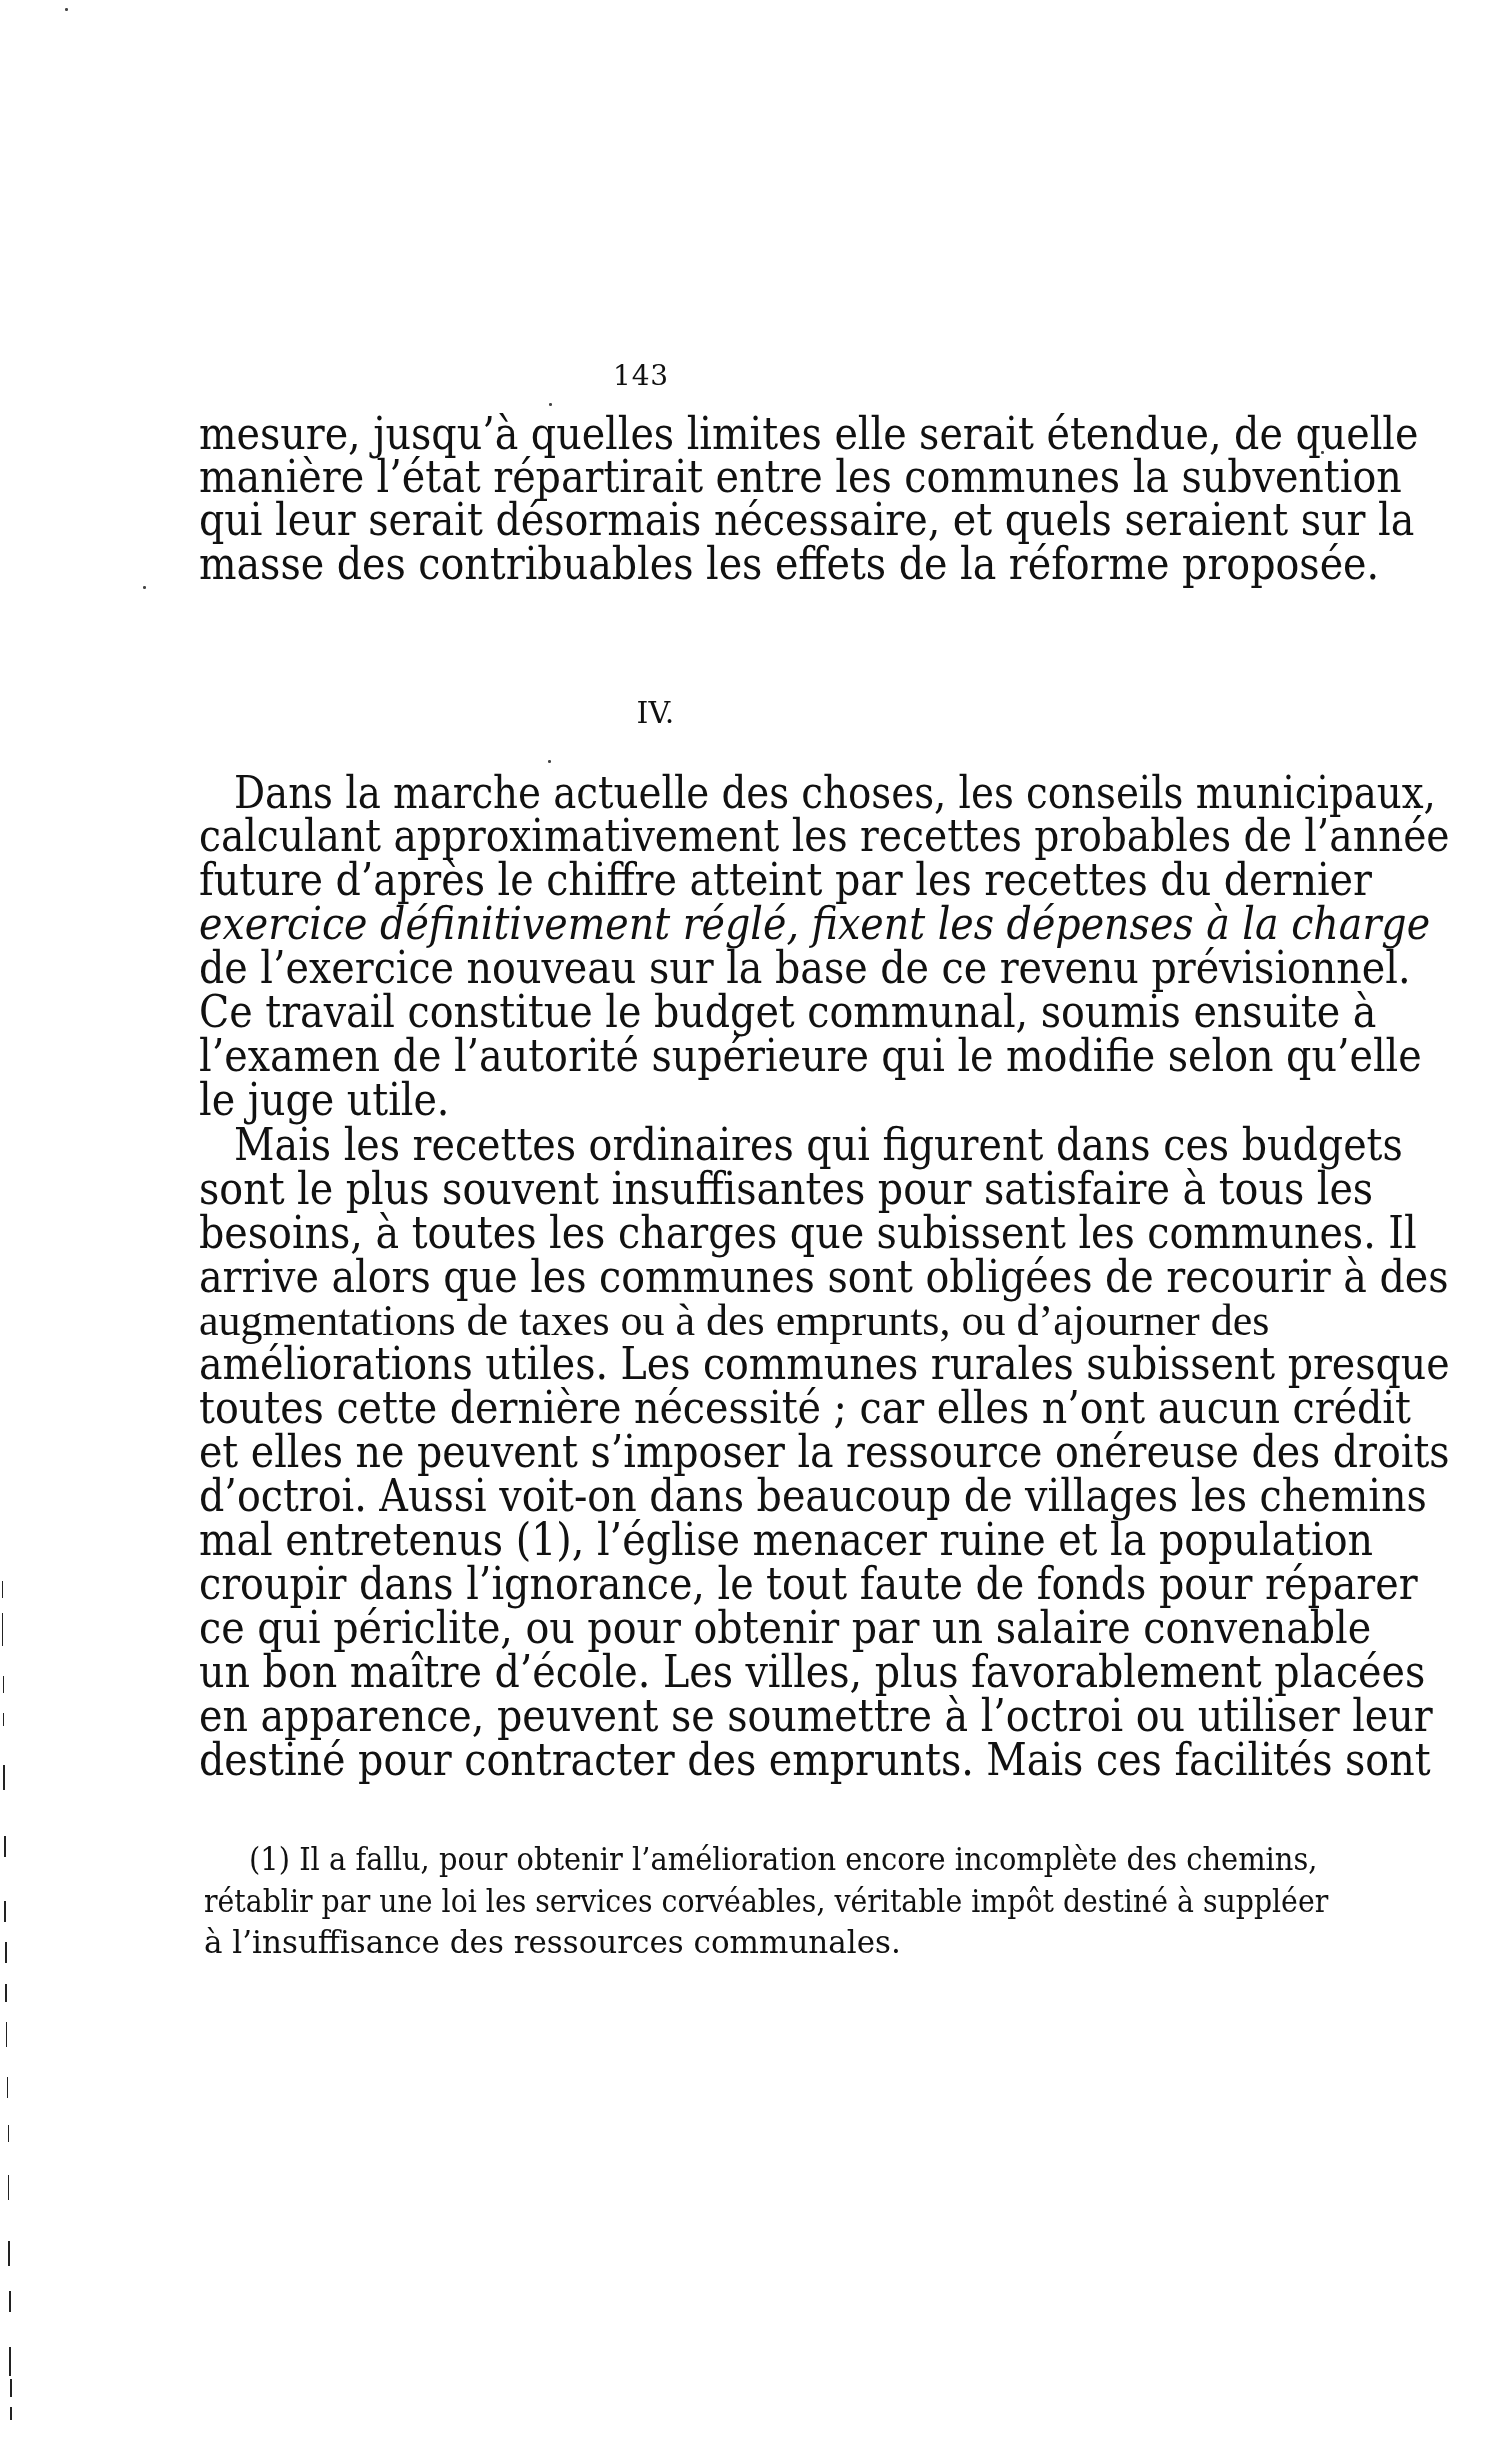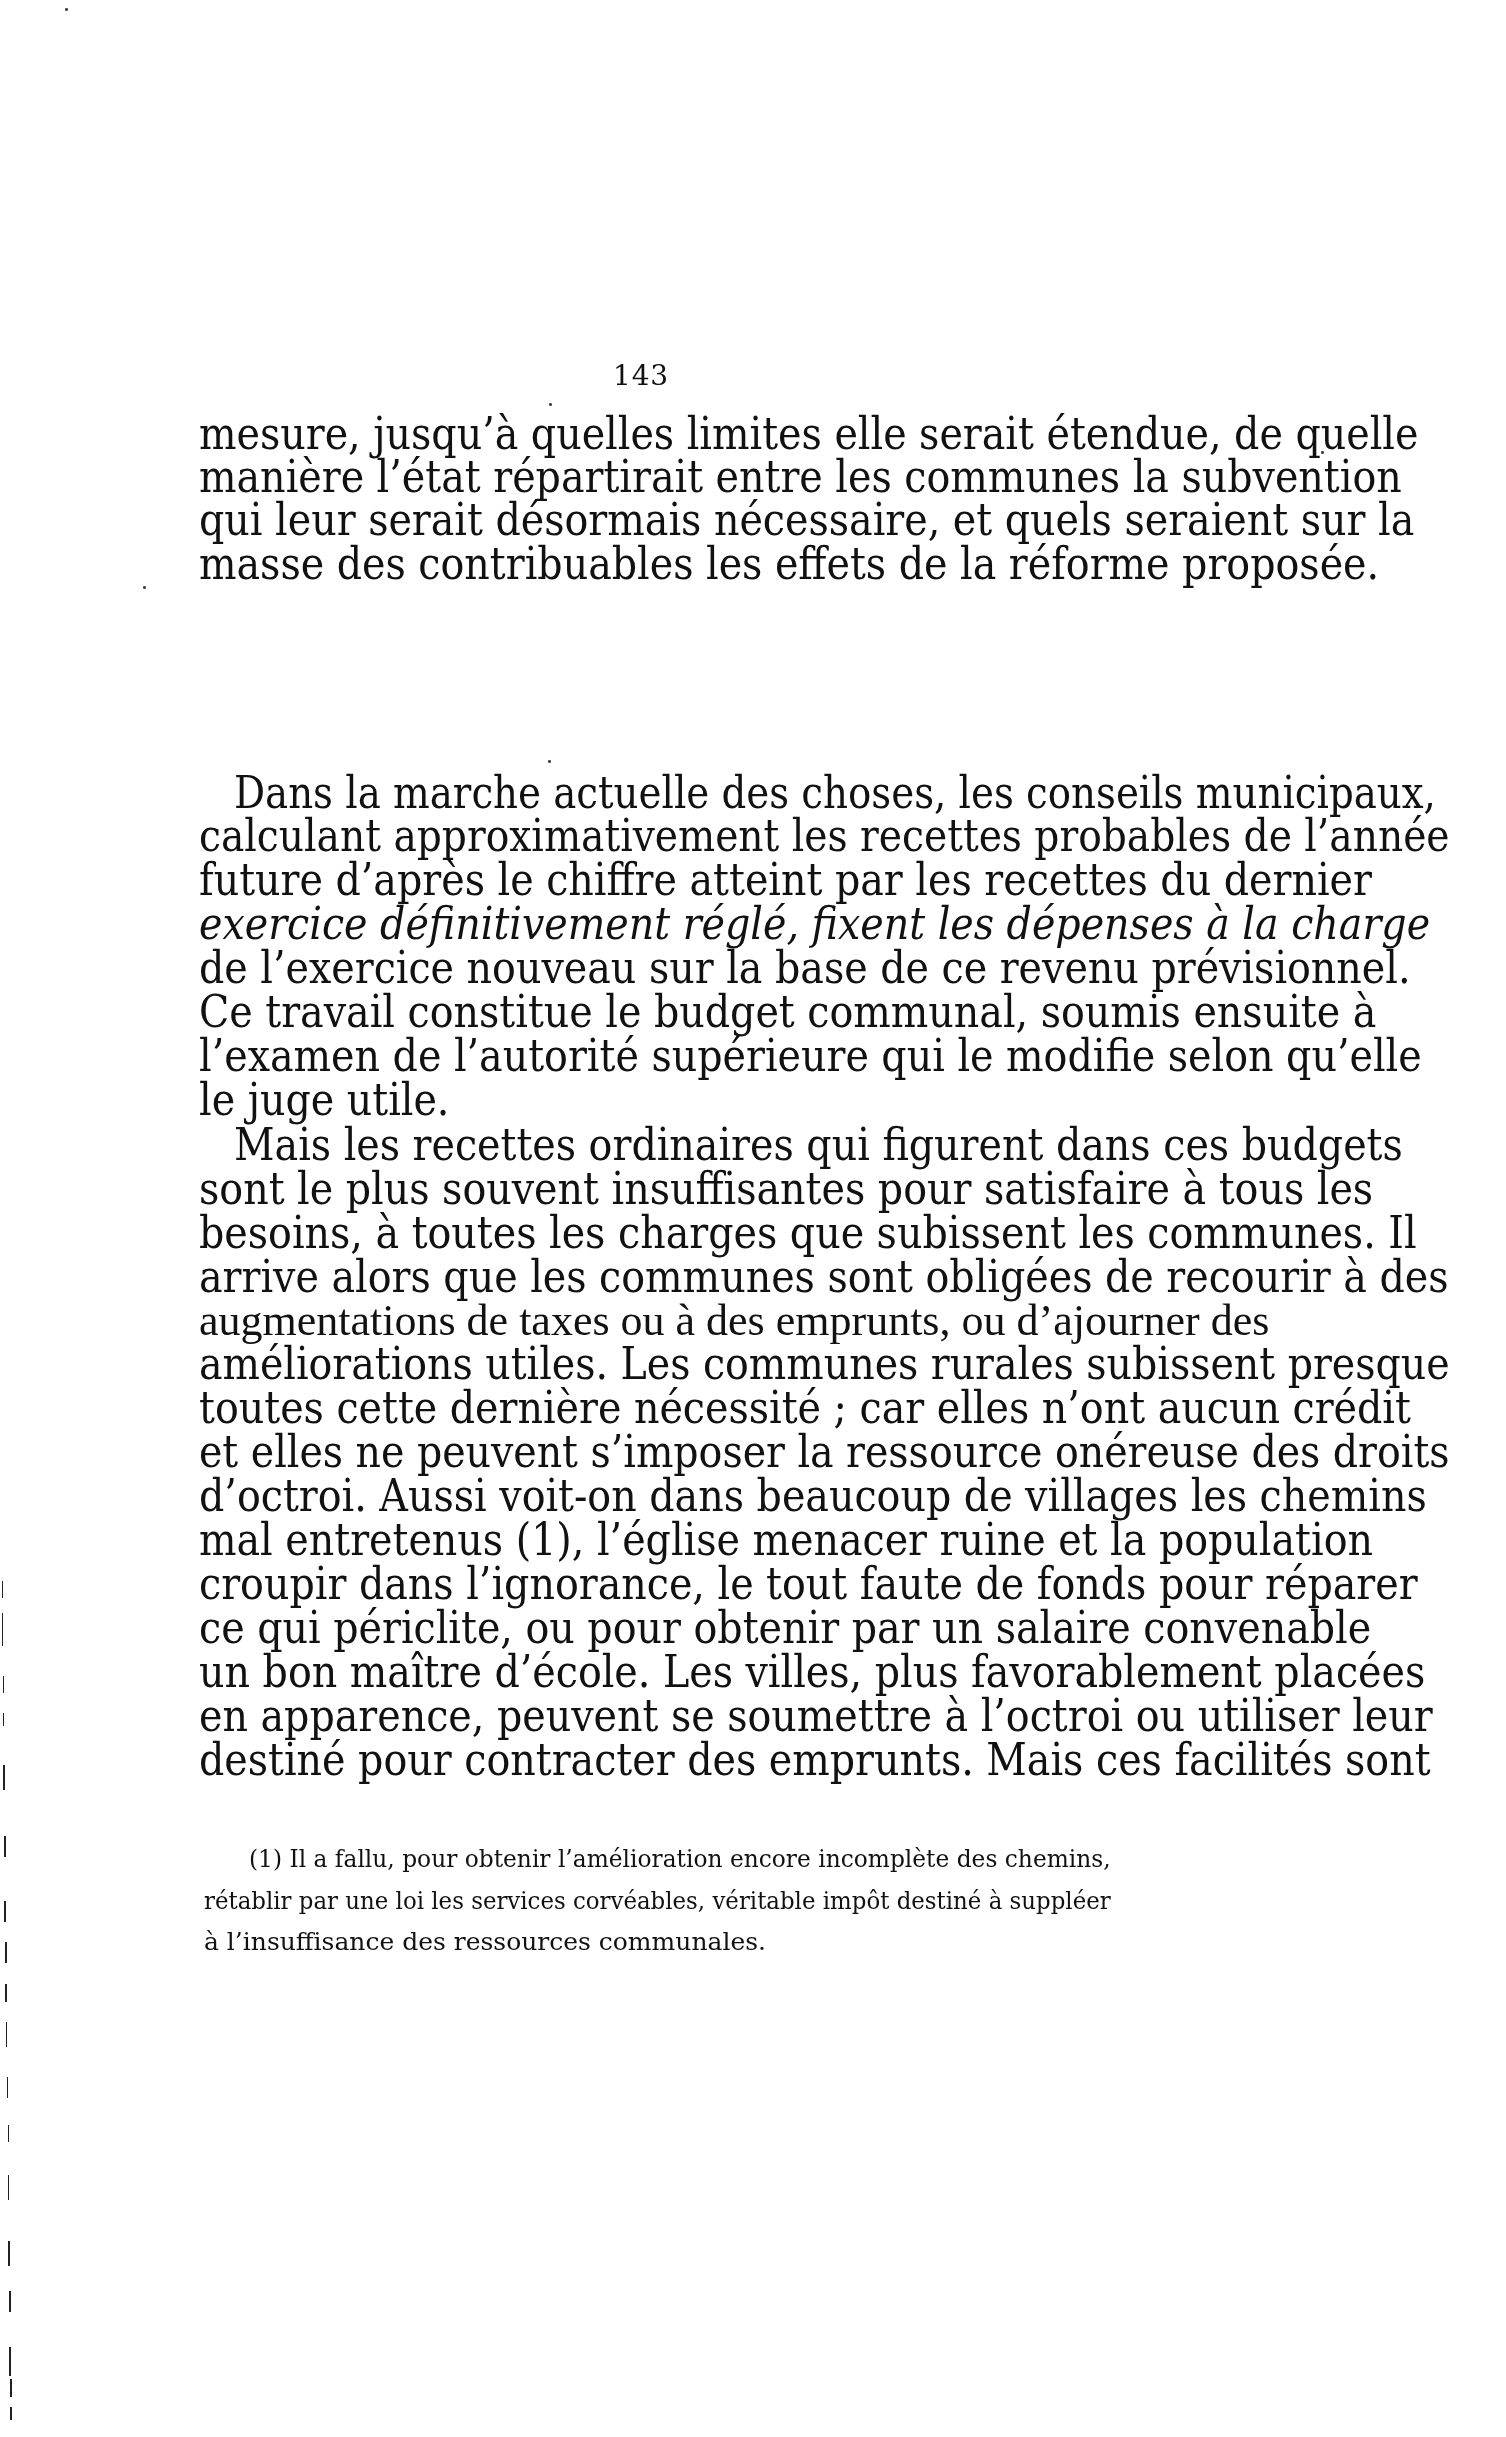--- a/index.html
+++ b/index.html
@@ -51,21 +51,21 @@
     text-align-last: justify;
     font-stretch: condensed;
     transform-origin: left top;
   }
   .line.last { text-align-last: left; }
   .line.indent { left: 234px; width: 862px; }
   .fn-line {
     position: absolute;
     left: 204px;
     width: 903px;
-    font-size: 25px;
+    font-size: 31px;
     line-height: 30px;
     white-space: nowrap;
     text-align: justify;
     text-align-last: justify;
   }
   .fn-line.indent { left: 249px; width: 858px; }
   .fn-line.last { text-align-last: left; }
   .scan-mark {
     position: absolute;
     width: 1.7px;
@@ -86,20 +86,21 @@
 
   <div class="page-number">143</div>
 
   <div>
     <div class="line" style="top: 415px; white-space: nowrap;"><span style="white-space: nowrap; word-spacing: 0px;">mesure, jusqu’à quelles limites elle serait étendue, de quelle</span></div>
     <div class="line" style="top: 458px; white-space: nowrap;"><span style="white-space: nowrap; word-spacing: 0px;">manière l’état répartirait entre les communes la subvention</span></div>
     <div class="line" style="top: 501px; white-space: nowrap;"><span style="white-space: nowrap; word-spacing: 0px;">qui leur serait désormais nécessaire, et quels seraient sur la</span></div>
     <div class="line last" style="top: 545px; white-space: nowrap;"><span style="white-space: nowrap;">masse des contribuables les effets de la réforme proposée.</span></div>
   </div>
 
+  <div class="section-heading">IV.</div>
 
   <div>
     <div class="line indent" style="top: 774px; white-space: nowrap;"><span style="white-space: nowrap; display: inline-block; transform-origin: left top; transform: scaleX(0.978697);">Dans la marche actuelle des choses, les conseils municipaux,</span></div>
     <div class="line" style="top: 817px; white-space: nowrap;"><span style="white-space: nowrap; display: inline-block; transform-origin: left top; transform: scaleX(0.990215);">calculant approximativement les recettes probables de l’année</span></div>
     <div class="line" style="top: 861px; white-space: nowrap;"><span style="white-space: nowrap; word-spacing: 0px;">future d’après le chiffre atteint par les recettes du dernier</span></div>
     <div class="line" style="top: 905px; white-space: nowrap; font-style: italic;"><span style="white-space: nowrap; word-spacing: 0px;">exercice définitivement réglé, fixent les dépenses à la charge</span></div>
     <div class="line" style="top: 949px; white-space: nowrap;"><span style="white-space: nowrap; word-spacing: 0px;">de l’exercice nouveau sur la base de ce revenu prévisionnel.</span></div>
     <div class="line" style="top: 993px; white-space: nowrap;"><span style="white-space: nowrap; word-spacing: 0px;">Ce travail constitue le budget communal, soumis ensuite à</span></div>
     <div class="line" style="top: 1037px; white-space: nowrap;"><span style="white-space: nowrap; word-spacing: 0px;">l’examen de l’autorité supérieure qui le modifie selon qu’elle</span></div>
     <div class="line last" style="top: 1081px; white-space: nowrap;"><span style="white-space: nowrap;">le juge utile.</span></div>

